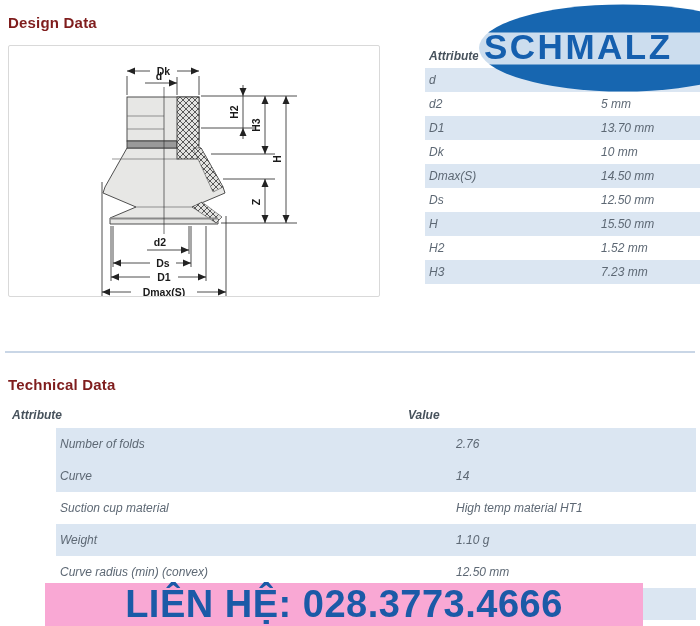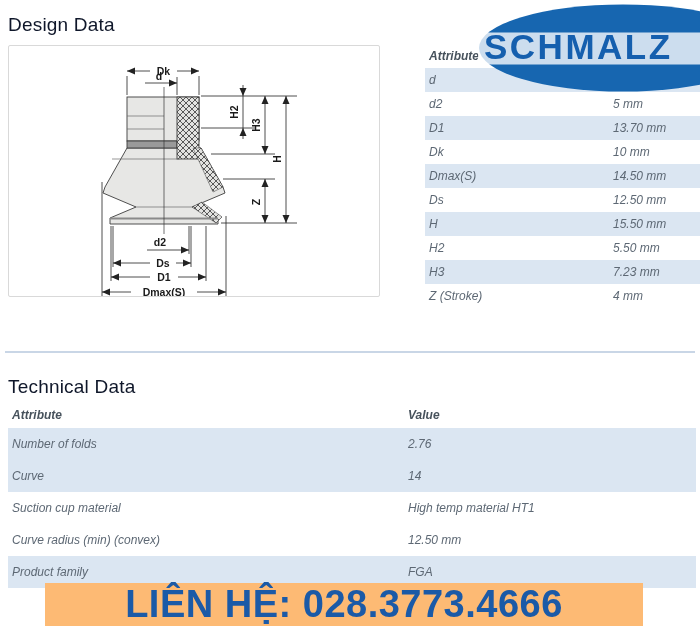--- a/index.html
+++ b/index.html
@@ -1,48 +1,48 @@
 <!DOCTYPE html>
 <html><head>
 <meta charset="utf-8">
 <style>
   html,body{margin:0;padding:0;}
   body{
     width:700px;height:626px;position:relative;overflow:hidden;background:#fff;
     font-family:"Liberation Sans", sans-serif;
   }
   .section-heading{
-    position:absolute;font-size:19px;font-weight:normal;color:#0f172a;letter-spacing:.2px;
+    position:absolute;font-size:15px;font-weight:bold;color:#7f1d1d;letter-spacing:.2px;
   }
   
   .drawing-box{
     position:absolute;left:8px;top:45px;width:372px;height:252px;
     border:1px solid #d9d9d9;background:#fff;box-sizing:border-box;border-radius:2px;
   }
   
   .dtable{position:absolute;font-size:12px;color:#5d6874;font-style:italic;}
   .t-design{left:425px;top:44px;width:275px;}
   .t-tech{left:8px;top:402px;width:688px;}
   .thead{display:flex;align-items:center;font-weight:bold;color:#47525c;position:relative;}
   .t-design .thead{height:24px;}
   .t-tech .thead{height:26px;}
   .trow{display:flex;align-items:center;position:relative;}
   .t-design .trow{height:24px;}
-  .t-tech .trow{height:32px;}
+  .t-tech .trow{height:32px;margin-left:48px;}
   .trow.alt{background:#dbe6f2;}
   .attr{padding-left:4px;}
-  .t-design .val{position:absolute;left:188px;}
+  .t-design .val{position:absolute;left:176px;}
   .t-tech .val{position:absolute;left:400px;}
   
   .divider{position:absolute;left:5px;top:351px;width:690px;height:2px;background:#c9d6e6;}
   
   .logo{position:absolute;left:478px;top:3px;width:290px;height:90px;}
   
   .banner{
-    position:absolute;left:45px;top:583px;width:598px;height:43px;background:#fdba74;
+    position:absolute;left:45px;top:583px;width:598px;height:43px;background:#f9a8d4;
     display:flex;align-items:center;justify-content:center;
   }
   .banner-text{
     font-size:38px;font-weight:bold;color:#1b5aa7;letter-spacing:.5px;white-space:nowrap;
   }
   
   .dimlbl{font-family:"Liberation Sans",sans-serif;font-size:10.5px;font-weight:bold;fill:#1a1a1a;}
 </style>
 </head>
 <body>
@@ -182,29 +182,25 @@
       <div class="trow">
         <span class="attr">Ds</span>
         <span class="val">12.50 mm</span>
       </div>
       <div class="trow alt">
         <span class="attr">H</span>
         <span class="val">15.50 mm</span>
       </div>
       <div class="trow">
         <span class="attr">H2</span>
-        <span class="val">5.50 mm</span>
+        <span class="val">1.52 mm</span>
       </div>
       <div class="trow alt">
         <span class="attr">H3</span>
         <span class="val">7.23 mm</span>
-      </div>
-      <div class="trow">
-        <span class="attr">Z (Stroke)</span>
-        <span class="val">4 mm</span>
       </div>
     </div>
 </div>
 
 <div class="logo">
   <svg width="290" height="90" viewBox="0 0 290 90">
     <ellipse cx="145" cy="45" rx="144" ry="43.5" fill="#1766b0"></ellipse>
     <rect x="0" y="29.5" width="290" height="32" fill="#ffffff" opacity="0.78"></rect>
     <text x="6" y="56" font-family="Liberation Sans, sans-serif" font-size="35" font-weight="bold" fill="#155fae" letter-spacing="2.5">SCHMALZ</text>
   </svg>
@@ -225,20 +221,24 @@
         <span class="val">2.76</span>
       </div>
       <div class="trow alt">
         <span class="attr">Curve</span>
         <span class="val">14</span>
       </div>
       <div class="trow">
         <span class="attr">Suction cup material</span>
         <span class="val">High temp material HT1</span>
       </div>
+      <div class="trow alt">
+        <span class="attr">Weight</span>
+        <span class="val">1.10 g</span>
+      </div>
       <div class="trow">
         <span class="attr">Curve radius (min) (convex)</span>
         <span class="val">12.50 mm</span>
       </div>
       <div class="trow alt">
         <span class="attr">Product family</span>
         <span class="val">FGA</span>
       </div>
     </div>
 </div>

